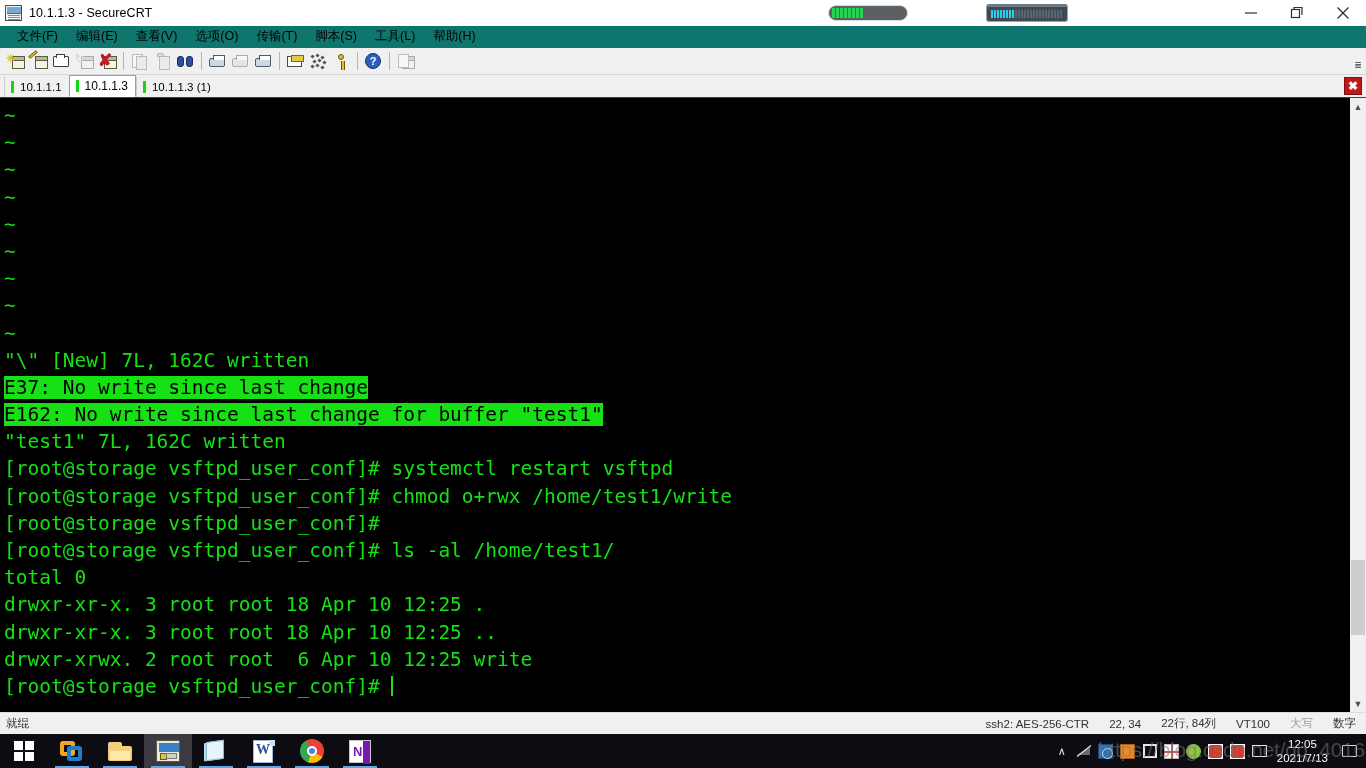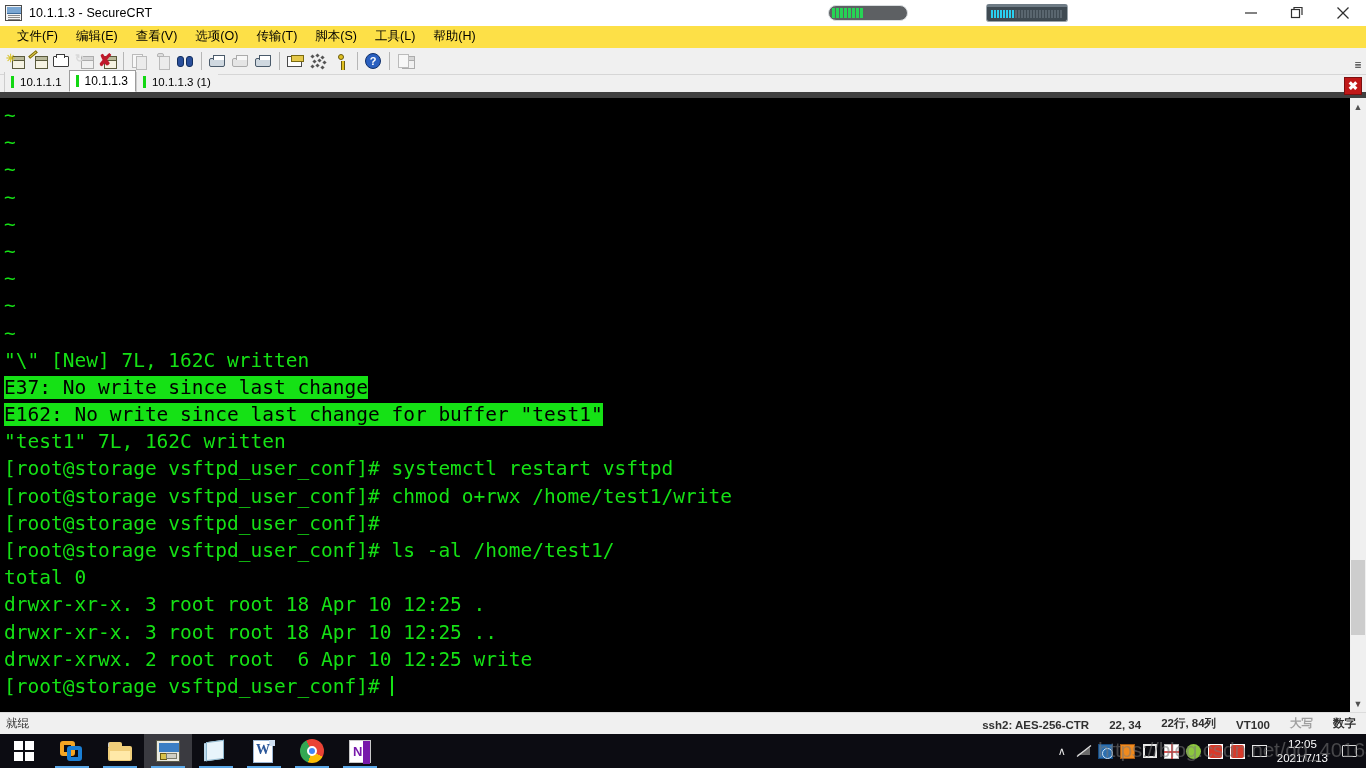--- a/index.html
+++ b/index.html
@@ -83,21 +83,21 @@
   .win-btn {
     width: 46px; height: 26px;
     display: flex; align-items: center; justify-content: center;
     color: #303030;
   }
   .win-btn svg { display: block; }
 
   
   #menu-bar {
     height: 22px; flex: 0 0 22px;
-    background: #fde047;
+    background: #0f766e;
     display: flex; align-items: center;
     padding-left: 8px;
   }
   .menu-item {
     font-size: 12.5px; color: #000;
     padding: 2px 9px 3px 9px;
     white-space: nowrap;
     font-family: "Liberation Sans", sans-serif;
   }
 
@@ -235,21 +235,21 @@
     border: 1px solid #7a6a12;
   }
 
   
   #tab-bar {
     height: 23px; flex: 0 0 23px;
     background: #f0f0f0;
     display: flex; align-items: flex-end;
     position: relative;
     padding-left: 4px;
-    border-bottom: 6px solid #404040;
+    border-bottom: 1px solid #404040;
   }
   .tab {
     height: 20px;
     display: flex; align-items: center;
     font-size: 11.5px; color: #000;
     padding: 0 7px 0 6px;
     background: #f0f0f0;
     border-left: 1px solid #cdcdcd;
     white-space: nowrap;
   }
@@ -329,21 +329,21 @@
   #status-bar {
     height: 22px; flex: 0 0 22px;
     background: #f0f0f0;
     border-top: 1px solid #dcdcdc;
     display: flex; align-items: center;
     font-size: 11.5px; color: #303030;
     padding-left: 6px;
   }
   #status-left { flex: 0 0 auto; font-family: Liberation Mono, monospace; }
   #status-right {
-    margin-left: auto; display: flex; align-items: flex-end; font-weight: bold;
+    margin-left: auto; display: flex; align-items: center;
   }
   .st-cell {
     padding: 0 10px;
     white-space: nowrap;
   }
   .st-cell.dim { color: #a0a0a0; }
 
   
   #taskbar {
     position: absolute; left: 0; bottom: 0;

